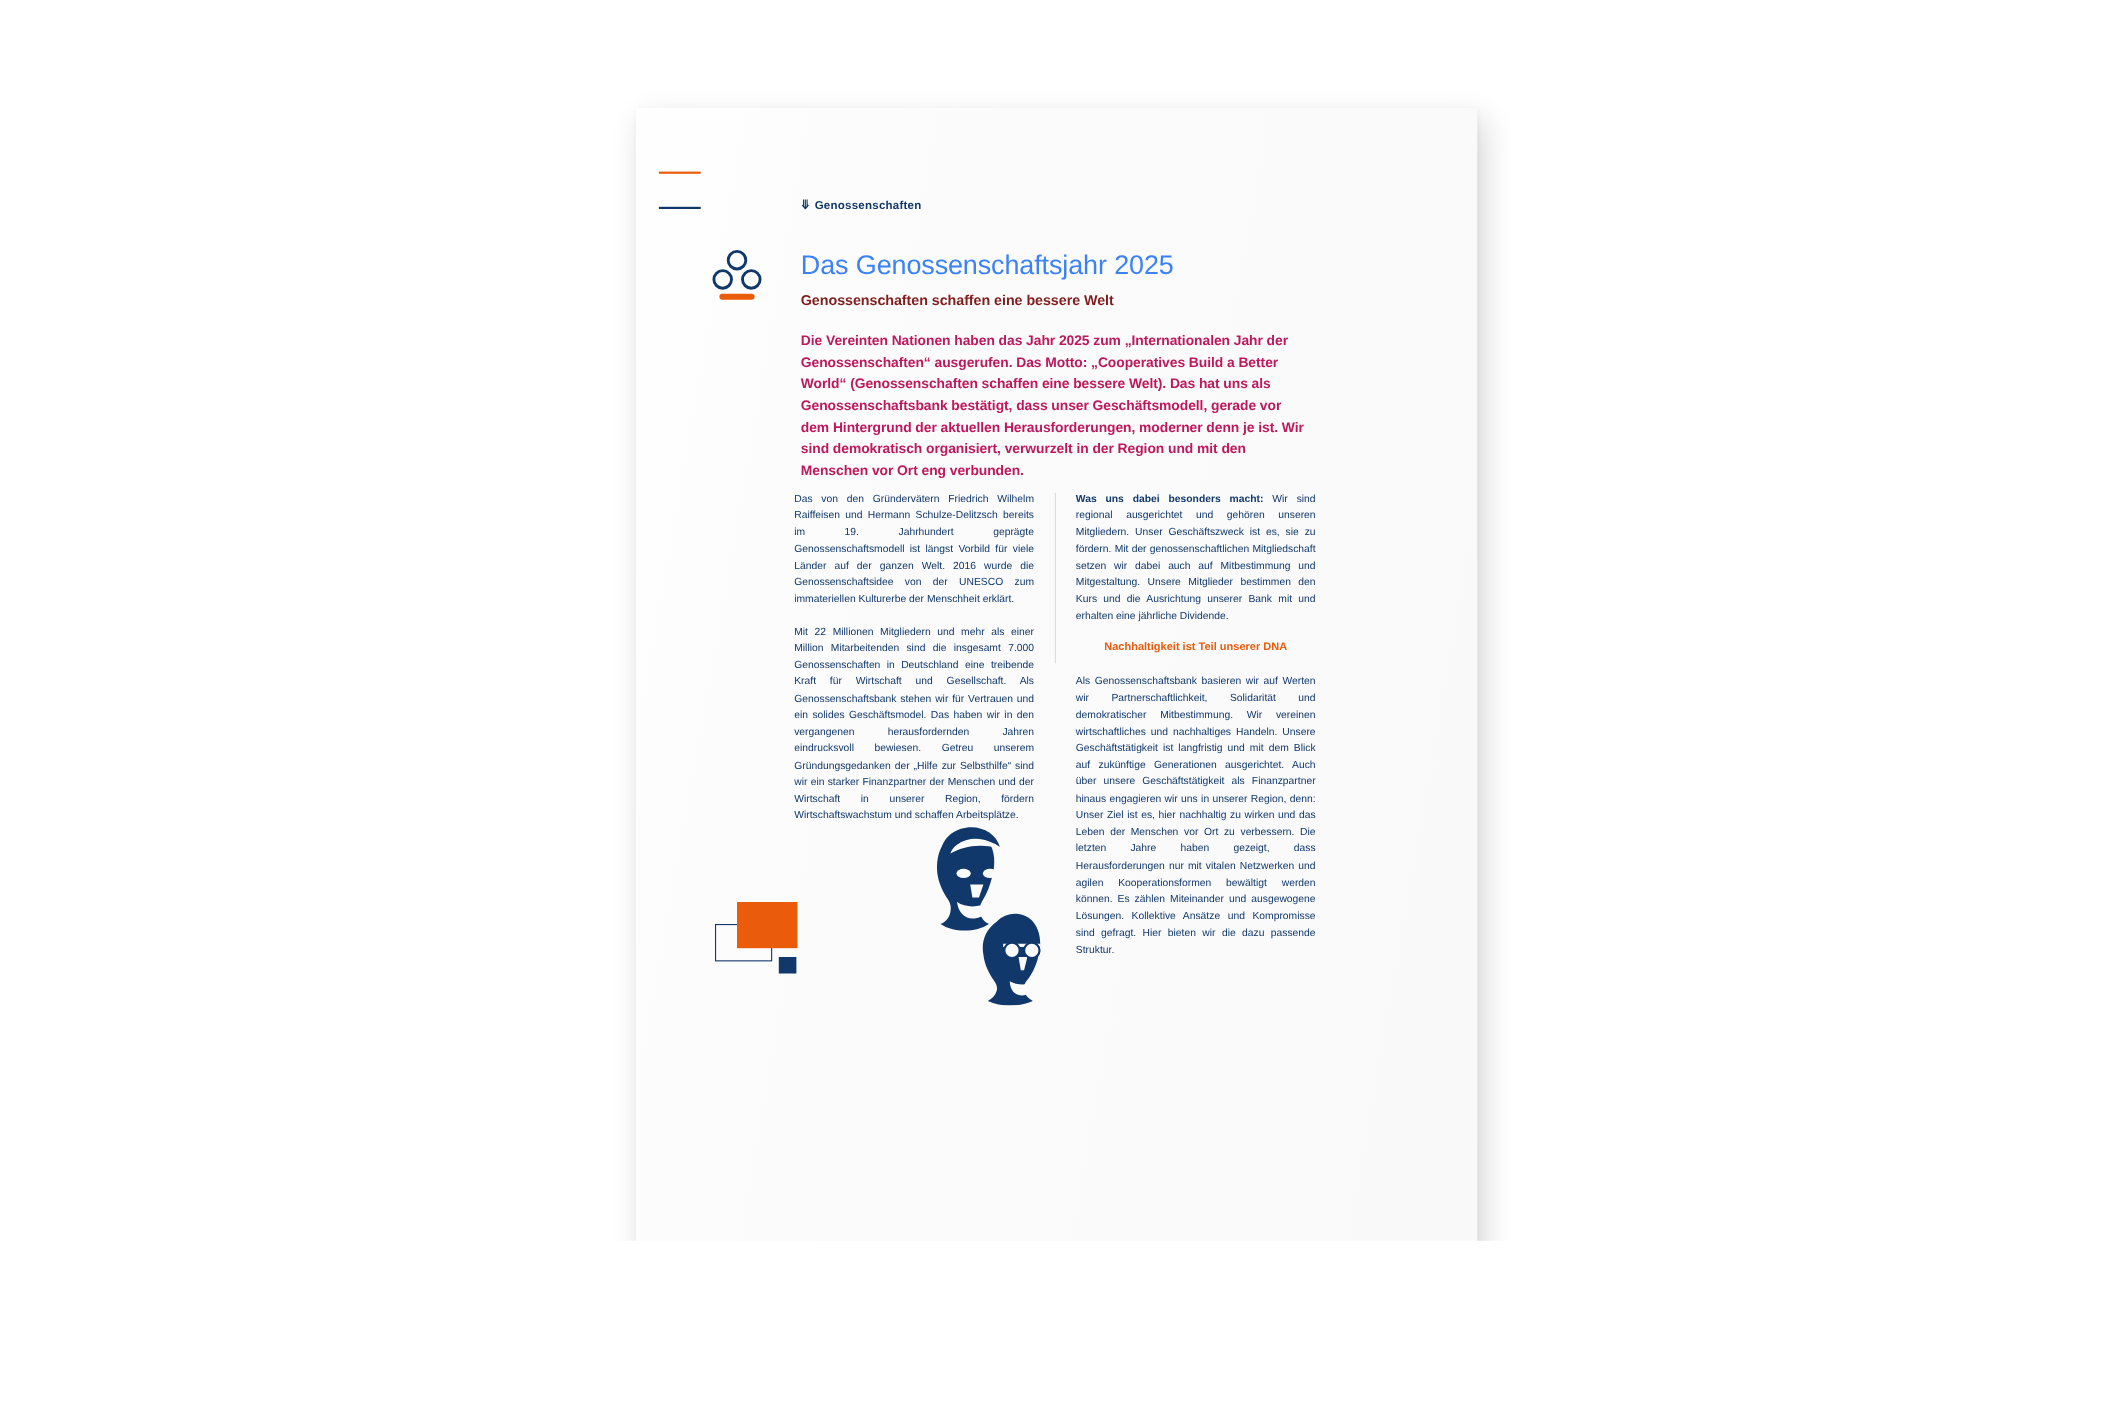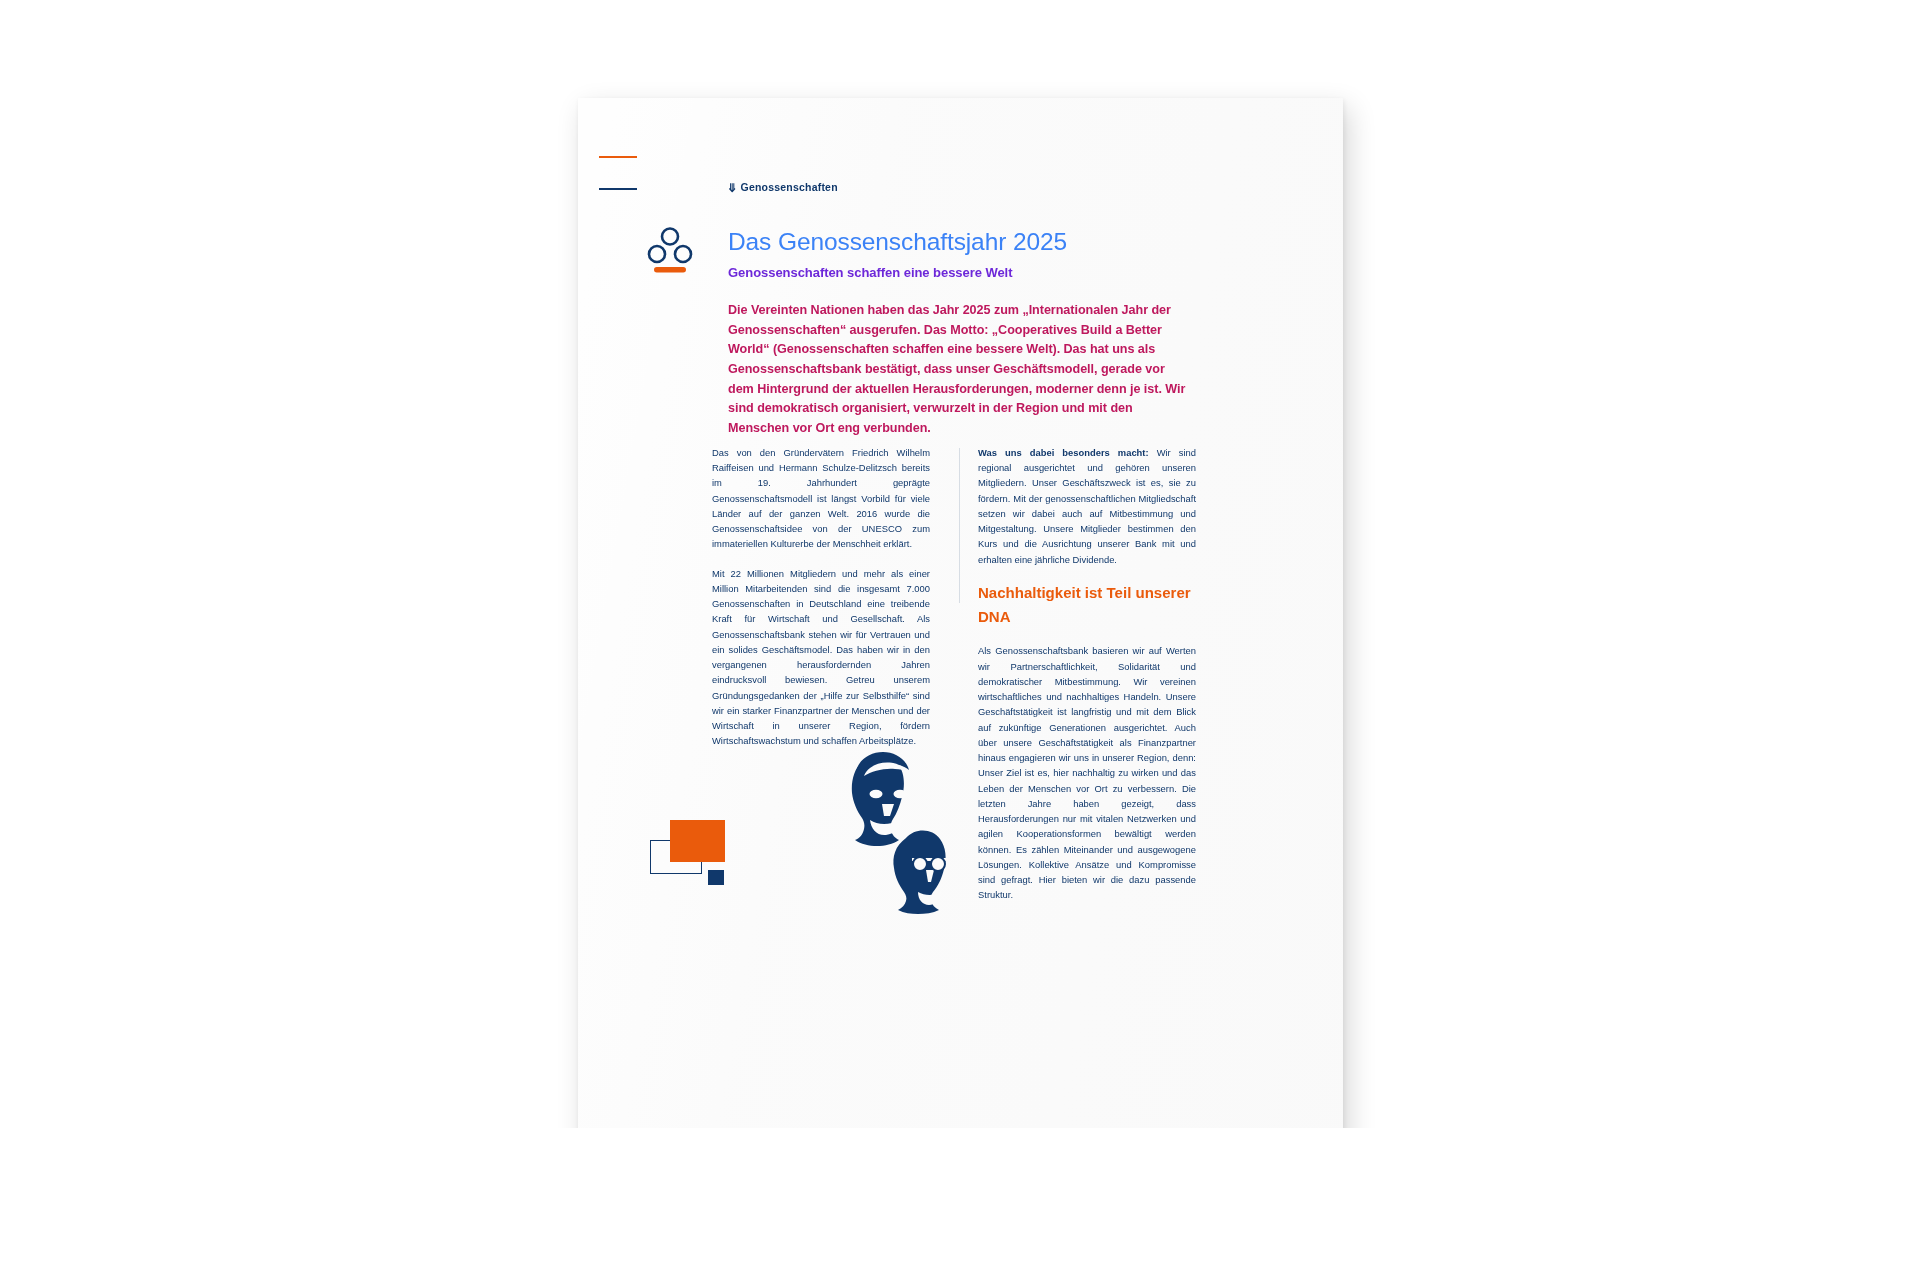--- a/index.html
+++ b/index.html
@@ -90,21 +90,21 @@
     color: #3b82f6;
     letter-spacing: -0.1px;
     white-space: nowrap;
   }
   .subtitle {
     position: absolute;
     left: 150px;
     top: 167px;
     font-size: 13px;
     font-weight: bold;
-    color: #6d28d9;
+    color: #7f1d1d;
     letter-spacing: -0.05px;
     white-space: nowrap;
   }
 
   
   .lead {
     position: absolute;
     left: 150px;
     top: 203px;
     width: 465px;
@@ -118,34 +118,34 @@
   
   .col {
     position: absolute;
     width: 218px;
     font-size: 9.4px;
     line-height: 1.62;
     color: #10386b;
     text-align: justify;
     letter-spacing: 0.01px;
   }
-  .col-left  { left: 134px; top: 347px; }
+  .col-left  { left: 144px; top: 347px; }
   .col-right { left: 400px; top: 347px; }
 
   .col p { margin: 0 0 14px 0; }
   .col p:last-child { margin-bottom: 0; }
 
   .col .b { font-weight: bold; }
 
   .subhead {
     font-weight: bold;
     color: #ea5b0c;
-    font-size: 15px;
+    font-size: 10px;
     margin: 20px 0 16px 0;
-    text-align: left;
+    text-align: center;
   }
 
   .endmark {
     color: #10386b;
     font-weight: bold;
     letter-spacing: -1px;
   }
 
   
   .coldiv {

